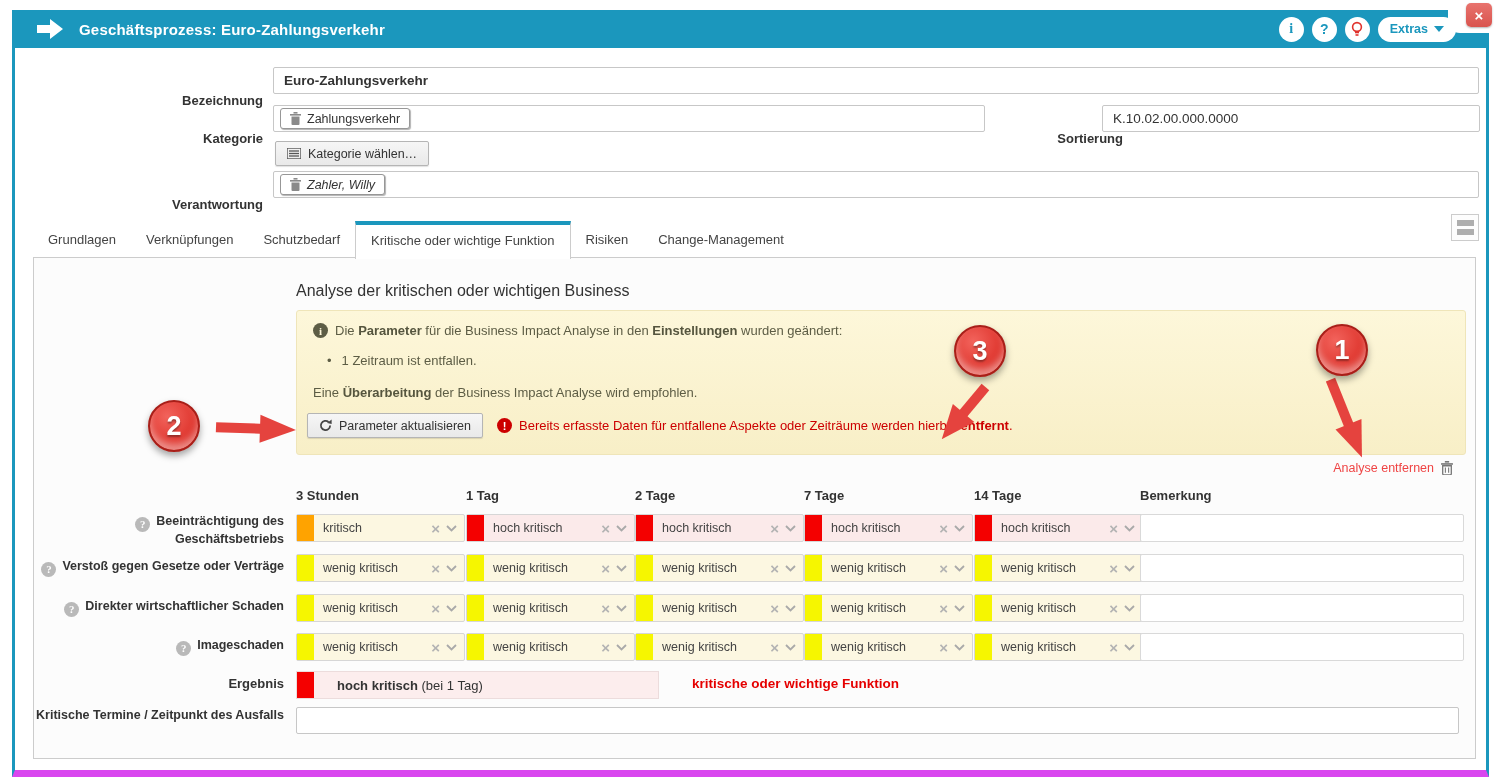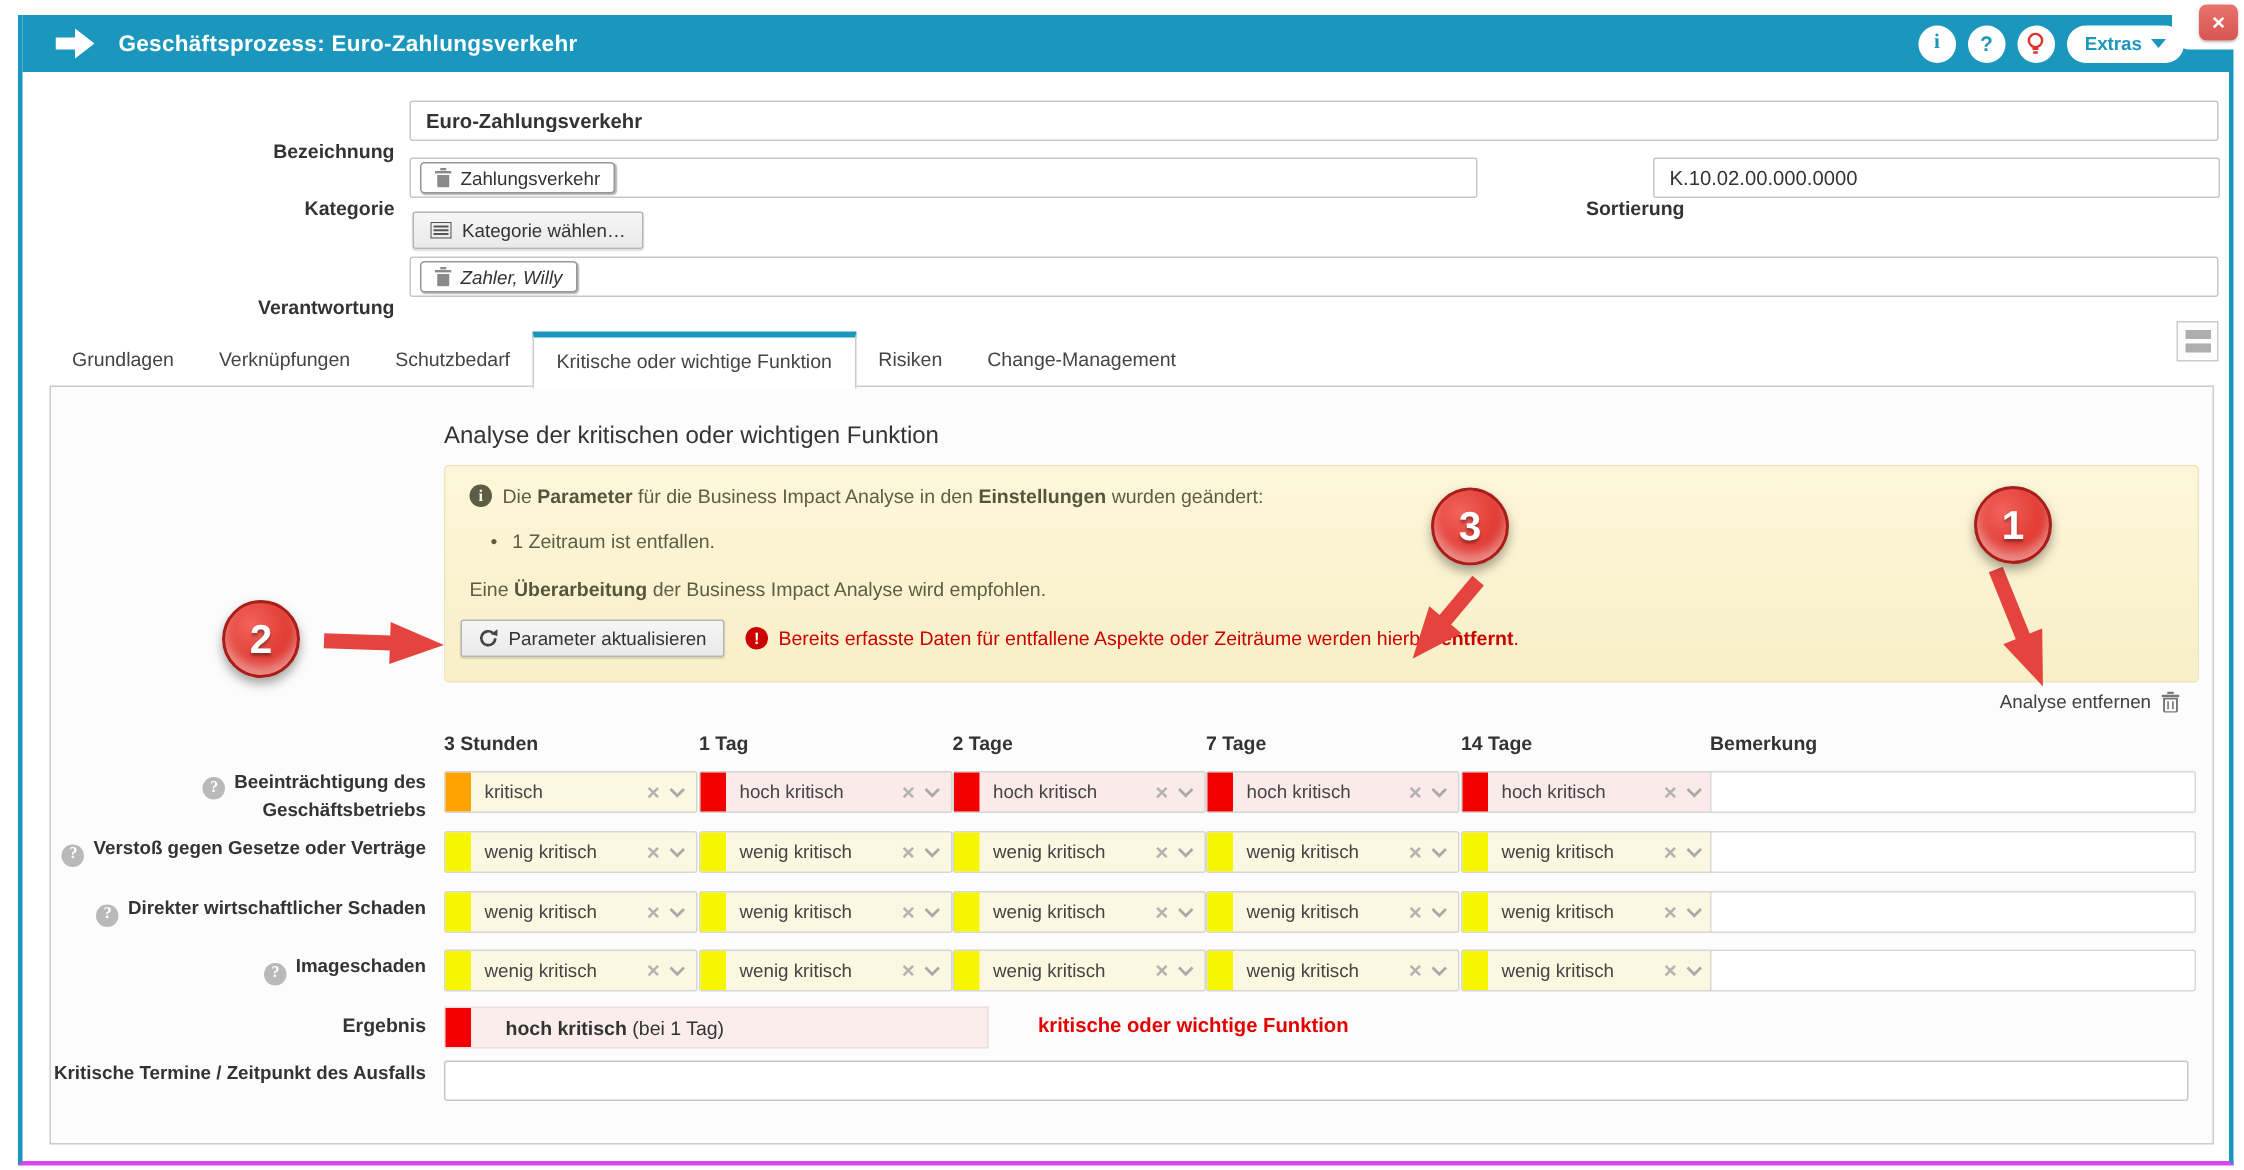--- a/index.html
+++ b/index.html
@@ -2,21 +2,21 @@
 <html><head>
 <meta charset="utf-8">
 <style>
   * { margin:0; padding:0; box-sizing:border-box; }
   html,body { background:#fff; }
   body { font-family:"Liberation Sans", sans-serif; color:#333; }
   .page { position:relative; width:1496px; height:780px; background:#fff; overflow:hidden; }
 
   
   .frame { position:absolute; left:12px; top:10px; width:1477px; height:767px;
-           border-left:3px solid #1b97bd; border-right:3px solid #1b97bd; border-bottom:3px solid #d946ef;
+           border-left:3px solid #1b97bd; border-right:3px solid #1b97bd; border-bottom:7px solid #d946ef;
            background:#fff; }
 
   
   .hdr { position:absolute; left:0; top:0; width:100%; height:38px; background:#1b97bd;
          display:flex; align-items:center; }
   .hdr-arrow { margin-left:22px; display:flex; }
   .hdr-title { color:#fff; font-weight:bold; font-size:15px; margin-left:16px; letter-spacing:.2px; }
   .hdr-right { position:absolute; right:30px; top:0; height:38px; display:flex; align-items:center; gap:8px; }
   .hbtn { width:25px; height:25px; border-radius:50%; background:#fff; color:#1b97bd; font-weight:bold;
           font-size:14px; display:flex; align-items:center; justify-content:center; cursor:pointer; }
@@ -67,21 +67,21 @@
           font-size:11px; font-family:"Liberation Serif", serif; display:inline-flex; align-items:center;
           justify-content:center; margin-right:7px; flex:none; }
   .bullet-dot { margin:0 10px 0 14px; color:#5d5d45; }
   .n-actions { position:absolute; left:10px; top:102px; display:flex; align-items:center; gap:14px; }
   .warn-line { display:flex; align-items:center; font-size:13px; color:#c00; font-weight:normal; }
   .warn-line b { color:#c00; }
   .w-icon { width:15px; height:15px; border-radius:50%; background:#cc0000; color:#fff; font-weight:bold;
           font-size:11px; display:inline-flex; align-items:center; justify-content:center; margin-right:7px; flex:none; }
 
   .remove-link { position:absolute; right:22px; top:203px; display:flex; align-items:center; gap:7px;
-          font-size:12.5px; color:#404040; cursor:pointer; }
+          font-size:12.5px; color:#ef4444; cursor:pointer; }
 
   
   .col-h { position:absolute; top:230px; font-weight:bold; font-size:13px; color:#333; }
   .bia-row { position:absolute; left:0; right:14px; height:28px; }
   .rowlabel { position:absolute; left:0; width:250px; min-height:28px; display:flex; align-items:center;
           justify-content:flex-end; text-align:right; font-weight:bold; font-size:12.5px; color:#333; line-height:1.25; }
   .q-icon { display:inline-flex; width:15px; height:15px; border-radius:50%; background:#b9b9b9; color:#fff;
           font-size:11px; font-weight:bold; align-items:center; justify-content:center; margin-right:6px;
           vertical-align:-3px; font-family:"Liberation Serif", serif; }
   .dd { position:absolute; width:169px; height:28px; border:1px solid #d6d6d6; border-radius:2px;
@@ -193,21 +193,21 @@
         <div class="tab active">Kritische oder wichtige Funktion</div>
         <div class="tab">Risiken</div>
         <div class="tab">Change-Management</div>
       </div>
     <div class="panel-toggle">
       <i></i>
         <i></i>
     </div>
 
     <div class="panel">
-      <div class="sec-title">Analyse der kritischen oder wichtigen Funktion</div>
+      <div class="sec-title">Analyse der kritischen oder wichtigen Business</div>
 
       <div class="notice">
         <div class="n-line" style="top:12px;">
           <span class="i-icon">i</span>
           <span id="seg-intro"><span>Die </span><b>Parameter</b><span> für die Business Impact Analyse in den </span><b>Einstellungen</b><span> wurden geändert:</span></span>
         </div>
         <div class="n-line" style="top:42px;left:16px;">
           <span class="bullet-dot">•</span>
           <span>1 Zeitraum ist entfallen.</span>
         </div>

